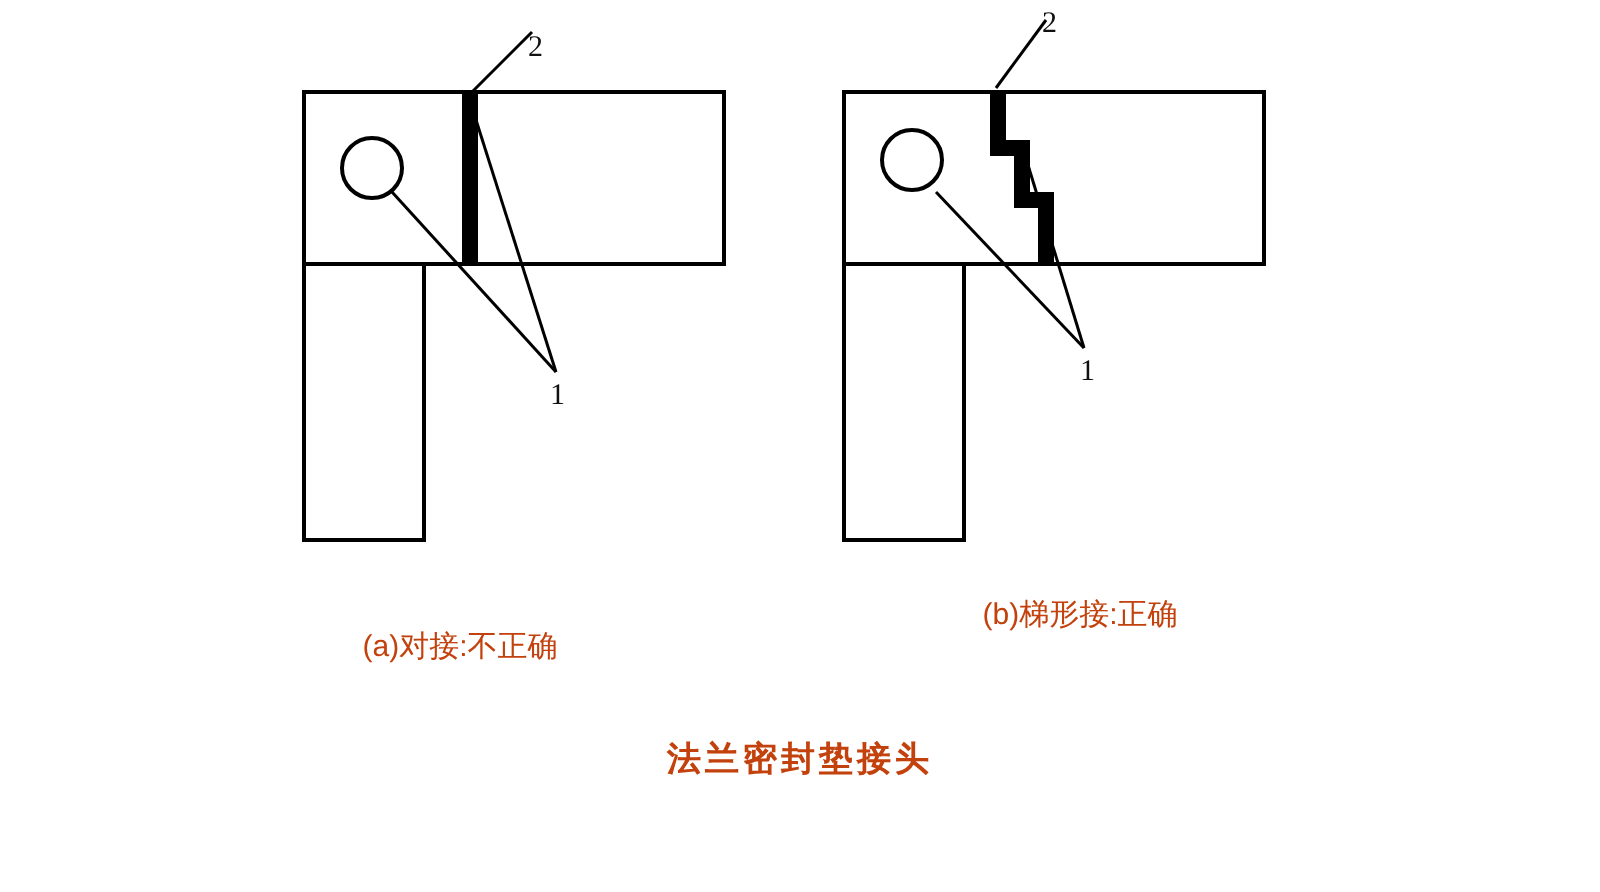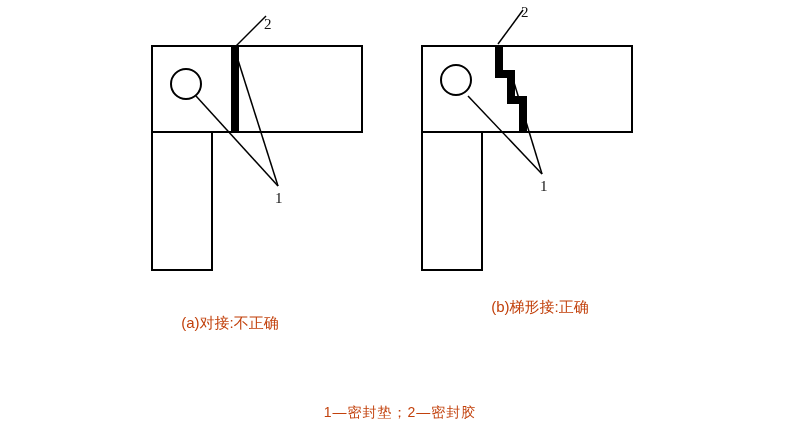--- a/index.html
+++ b/index.html
@@ -113,15 +113,15 @@
   </svg>
 
   <div class="label-num" id="lbl-a-2">2</div>
   <div class="label-num" id="lbl-a-1">1</div>
   <div class="label-num" id="lbl-b-2">2</div>
   <div class="label-num" id="lbl-b-1">1</div>
 
   <div class="caption sub-caption" id="caption-a">(a)对接:不正确</div>
   <div class="caption sub-caption" id="caption-b">(b)梯形接:正确</div>
 
-  <div class="caption" id="legend-line">1—密封垫；2—密封胶</div>
+  <div class="caption" id="title-main">法兰密封垫接头</div>
 
 </div>
 
 </body></html>

